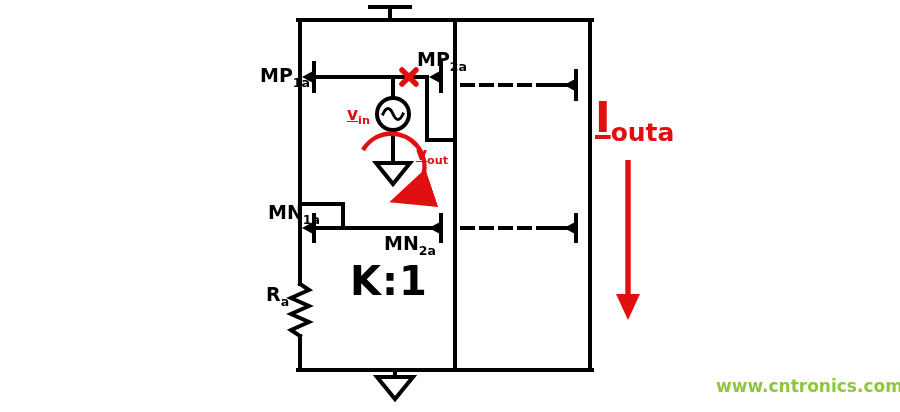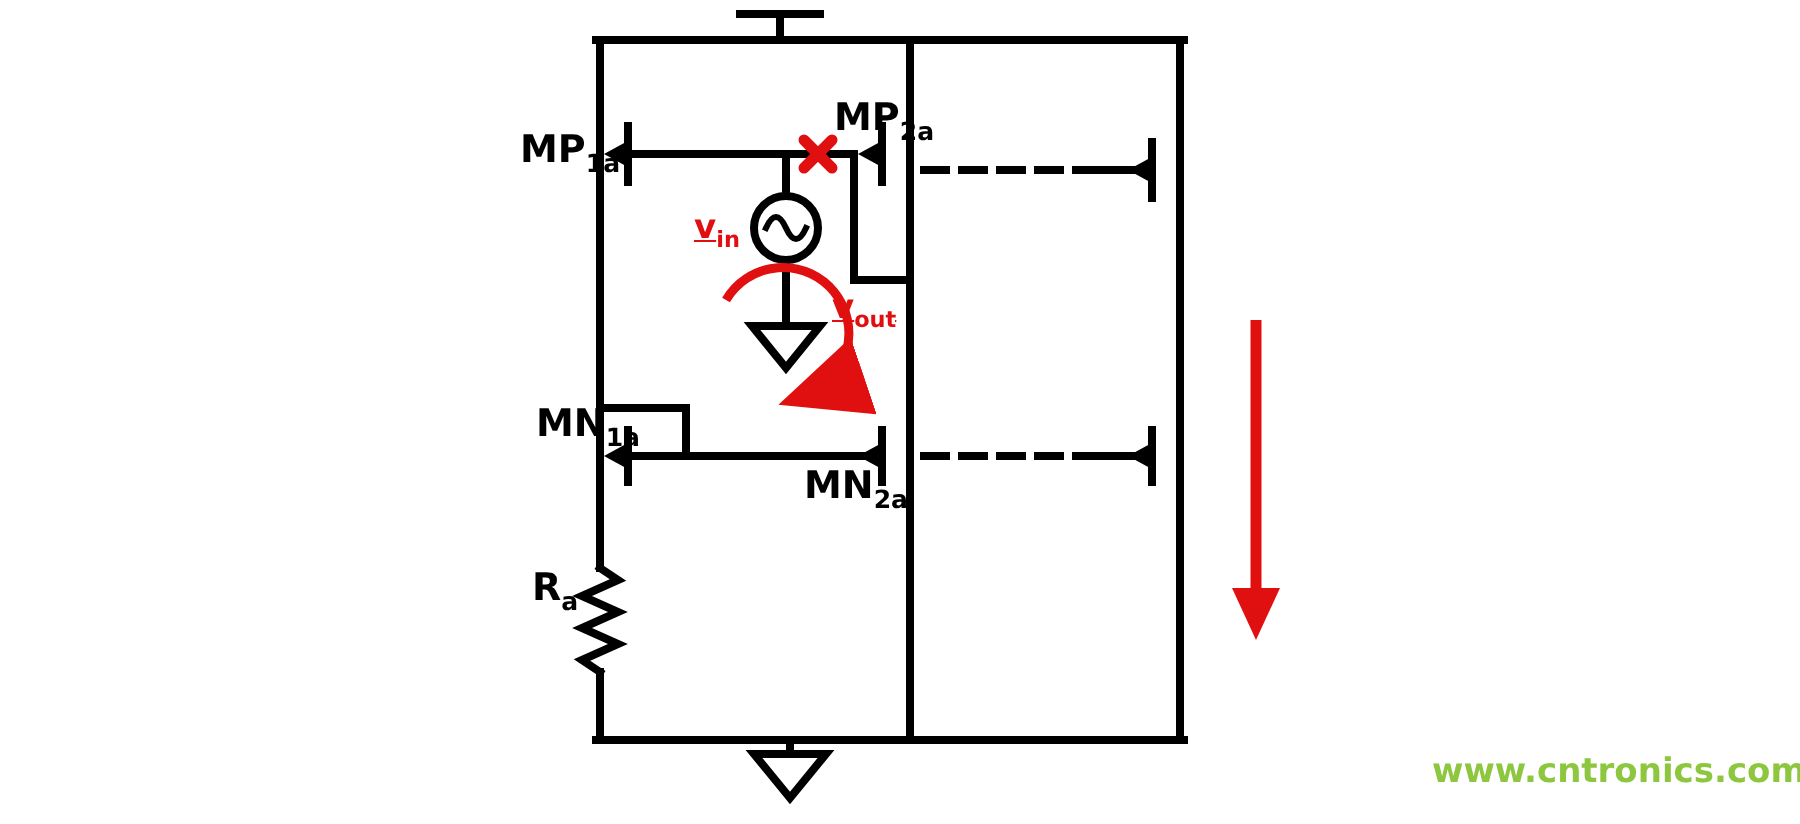--- a/index.html
+++ b/index.html
@@ -100,19 +100,21 @@
       <g>
         <path d="M628 160 V296" style="stroke:var(--red)" stroke-width="5.5"></path>
         <polygon points="616,294 640,294 628,320" style="fill:var(--red)"></polygon>
       </g>
     </g>
   </svg>
 
   <div class="lbl" style="left:260px;top:66px"><span>MP</span><sub>1a</sub></div>
   <div class="lbl" style="left:417px;top:50px"><span>MP</span><sub>2a</sub></div>
   <div class="lbl" style="left:268px;top:203px"><span>MN</span><sub>1a</sub></div>
-  <div class="lbl" style="left:402px;top:234px"><span>MN</span><sub>2a</sub></div>
+  <div class="lbl" style="left:384px;top:234px"><span>MN</span><sub>2a</sub></div>
   <div class="lbl" style="left:266px;top:285px"><span>R</span><sub>a</sub></div>
+  <div class="lbl big" style="left:350px;top:261px">K:1</div>
   <div class="lbl red small" style="left:347px;top:106px"><span>v</span><sub>in</sub></div>
   <div class="lbl red small" style="left:416px;top:146px"><span>v</span><sub>out</sub></div>
+  <div class="lbl red iouta" style="left:595px;top:97px"><span>I</span><sub>outa</sub></div>
 
   <div class="watermark" style="left:716px;top:378px">www.cntronics.com</div>
 </div>
 
 </body></html>

